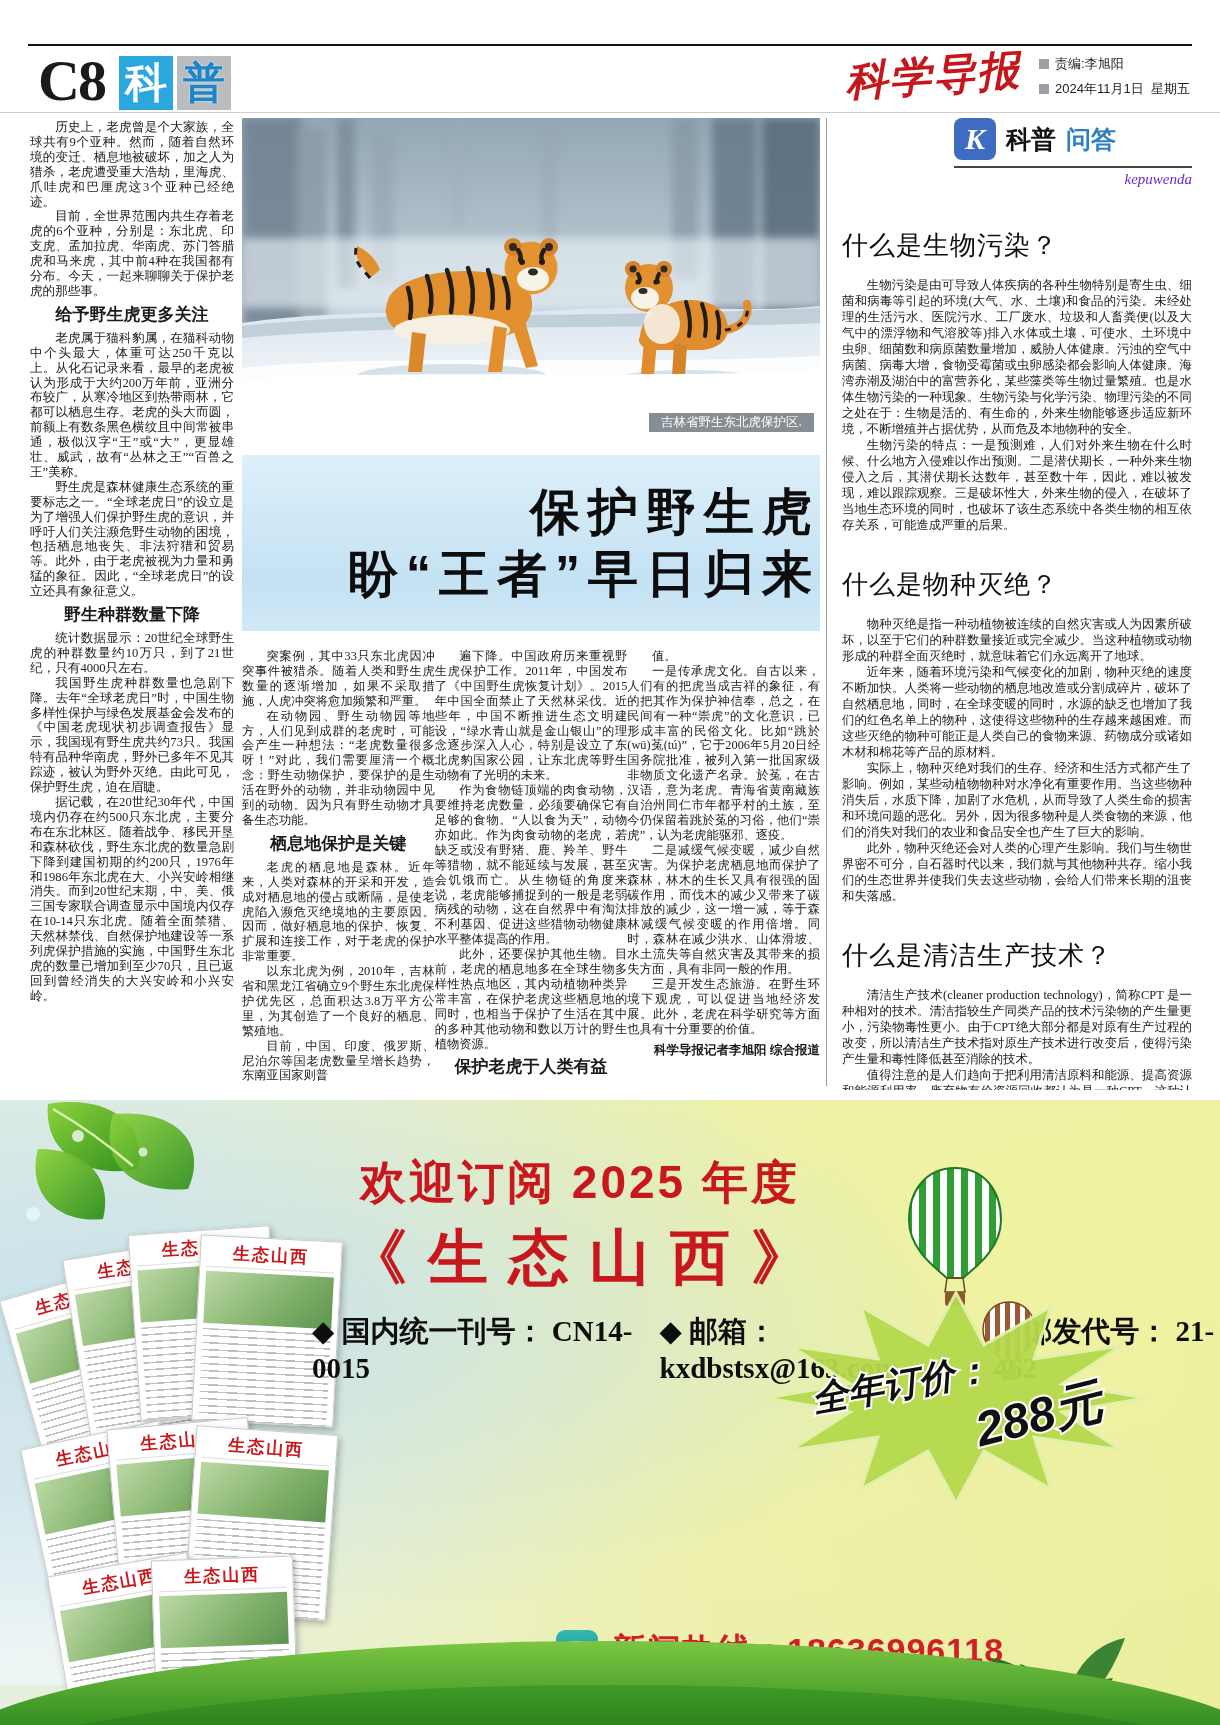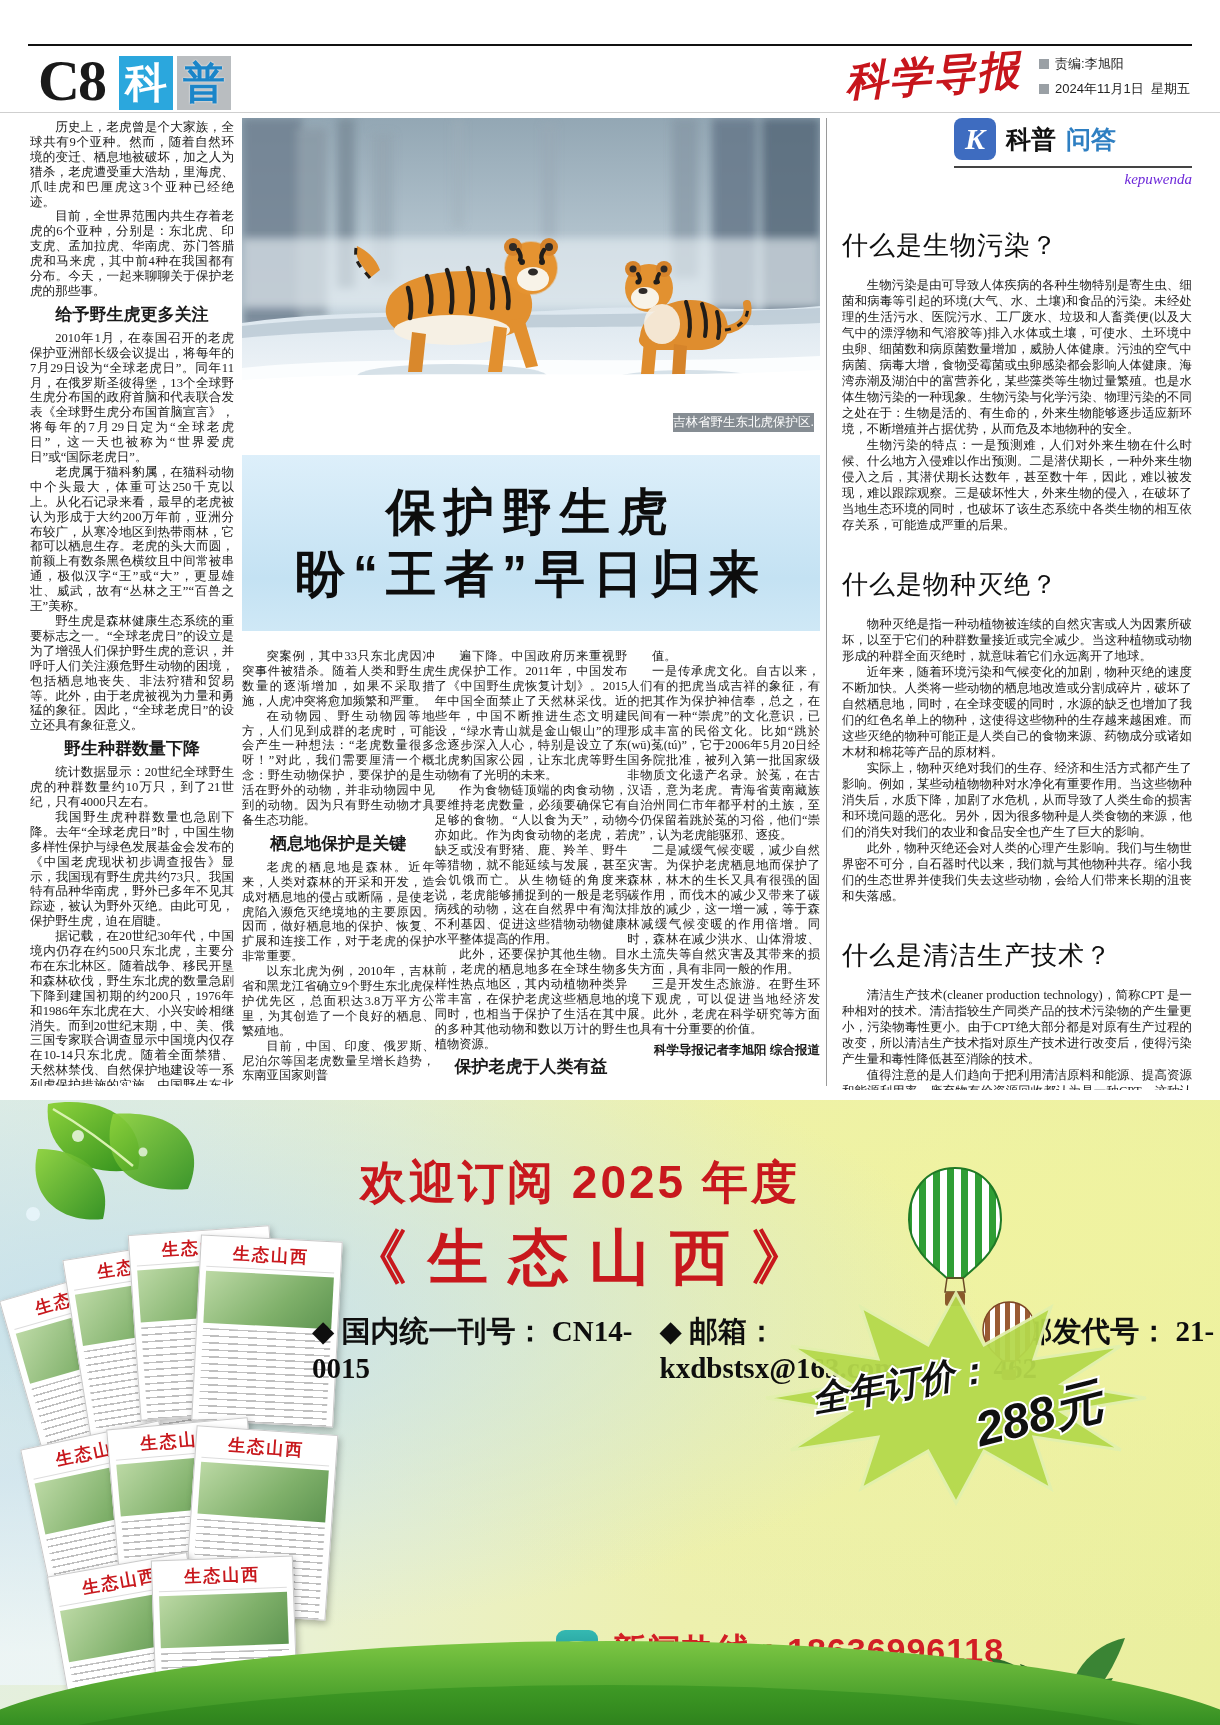--- a/index.html
+++ b/index.html
@@ -26,23 +26,23 @@
   .col-p{margin:0;text-indent:2em;}
   .col-h{font-family:"Liberation Sans","DejaVu Sans",sans-serif;font-size:17px;font-weight:900;
          text-align:center;margin:9px 0 8px;}
   .byline{margin:6px 0 0;text-align:right;font-family:"Liberation Sans","DejaVu Sans",sans-serif;
           font-weight:bold;font-size:12.5px;}
   
   .center{position:absolute;left:242px;top:118px;width:578px;}
   .photo{position:relative;width:578px;height:322px;overflow:hidden;}
   .photo svg{display:block;}
   .caption{position:absolute;right:6px;bottom:8px;background:rgba(35,48,58,.55);color:#fff;
-           font-family:"Liberation Sans","DejaVu Sans",sans-serif;font-size:12.5px;padding:1px 0;}
+           font-family:"Liberation Sans","DejaVu Sans",sans-serif;font-size:12.5px;padding:1px 12px;}
   .headline{margin-top:15px;height:176px;background:linear-gradient(180deg,#ddeffa 0%,#c4e2f3 70%,#cfe8f6 100%);
-            display:flex;flex-direction:column;justify-content:center;align-items:center;gap:12px;}
+            display:flex;flex-direction:column;justify-content:center;align-items:flex-end;gap:12px;}
   .hl{font-family:"Liberation Sans","DejaVu Sans",sans-serif;font-weight:900;font-size:50px;
       letter-spacing:8px;color:#0d0d0d;line-height:1;}
   .columns{margin-top:18px;display:flex;height:458px;overflow:hidden;}
   .ncol{flex:1;font-size:12.3px;line-height:14.9px;text-align:justify;overflow:hidden;}
   
   .vrule{position:absolute;left:826px;top:118px;width:1px;height:968px;background:#9a9a9a;}
   .qa{position:absolute;left:842px;top:118px;width:350px;height:972px;overflow:hidden;}
   .qa-logo-wrap{width:238px;margin-left:auto;}
   .qa-logo-row{display:flex;align-items:center;gap:10px;padding-bottom:6px;border-bottom:2px solid #444;}
   .kbox{width:42px;height:42px;background:#3e6cc0;border-radius:8px;color:#fff;display:flex;
@@ -111,21 +111,20 @@
       <div><span class="sq"></span><span>责编:李旭阳</span></div>
       <div><span class="sq"></span><span>2024年11月1日</span>&nbsp;&nbsp;<span>星期五</span></div>
     </div>
   </div>
   <div class="hdr-bottom-rule"></div>
 
   <div class="leftcol">
       <p class="col-p">历史上，老虎曾是个大家族，全球共有9个亚种。然而，随着自然环境的变迁、栖息地被破坏，加之人为猎杀，老虎遭受重大浩劫，里海虎、爪哇虎和巴厘虎这3个亚种已经绝迹。</p>
       <p class="col-p">目前，全世界范围内共生存着老虎的6个亚种，分别是：东北虎、印支虎、孟加拉虎、华南虎、苏门答腊虎和马来虎，其中前4种在我国都有分布。今天，一起来聊聊关于保护老虎的那些事。</p>
       <h3 class="col-h">给予野生虎更多关注</h3>
-      <p class="col-p">2010年1月，在泰国召开的老虎保护亚洲部长级会议提出，将每年的7月29日设为“全球老虎日”。同年11月，在俄罗斯圣彼得堡，13个全球野生虎分布国的政府首脑和代表联合发表《全球野生虎分布国首脑宣言》，将每年的7月29日定为“全球老虎日”，这一天也被称为“世界爱虎日”或“国际老虎日”。</p>
       <p class="col-p">老虎属于猫科豹属，在猫科动物中个头最大，体重可达250千克以上。从化石记录来看，最早的老虎被认为形成于大约200万年前，亚洲分布较广，从寒冷地区到热带雨林，它都可以栖息生存。老虎的头大而圆，前额上有数条黑色横纹且中间常被串通，极似汉字“王”或“大”，更显雄壮、威武，故有“丛林之王”“百兽之王”美称。</p>
       <p class="col-p">野生虎是森林健康生态系统的重要标志之一。“全球老虎日”的设立是为了增强人们保护野生虎的意识，并呼吁人们关注濒危野生动物的困境，包括栖息地丧失、非法狩猎和贸易等。此外，由于老虎被视为力量和勇猛的象征。因此，“全球老虎日”的设立还具有象征意义。</p>
       <h3 class="col-h">野生种群数量下降</h3>
       <p class="col-p">统计数据显示：20世纪全球野生虎的种群数量约10万只，到了21世纪，只有4000只左右。</p>
       <p class="col-p">我国野生虎种群数量也急剧下降。去年“全球老虎日”时，中国生物多样性保护与绿色发展基金会发布的《中国老虎现状初步调查报告》显示，我国现有野生虎共约73只。我国特有品种华南虎，野外已多年不见其踪迹，被认为野外灭绝。由此可见，保护野生虎，迫在眉睫。</p>
       <p class="col-p">据记载，在20世纪30年代，中国境内仍存在约500只东北虎，主要分布在东北林区。随着战争、移民开垦和森林砍伐，野生东北虎的数量急剧下降到建国初期的约200只，1976年和1986年东北虎在大、小兴安岭相继消失。而到20世纪末期，中、美、俄三国专家联合调查显示中国境内仅存在10-14只东北虎。随着全面禁猎、天然林禁伐、自然保护地建设等一系列虎保护措施的实施，中国野生东北虎的数量已增加到至少70只，且已返回到曾经消失的大兴安岭和小兴安岭。</p>
     </div>
 
   <div class="center">
     <div class="photo">

